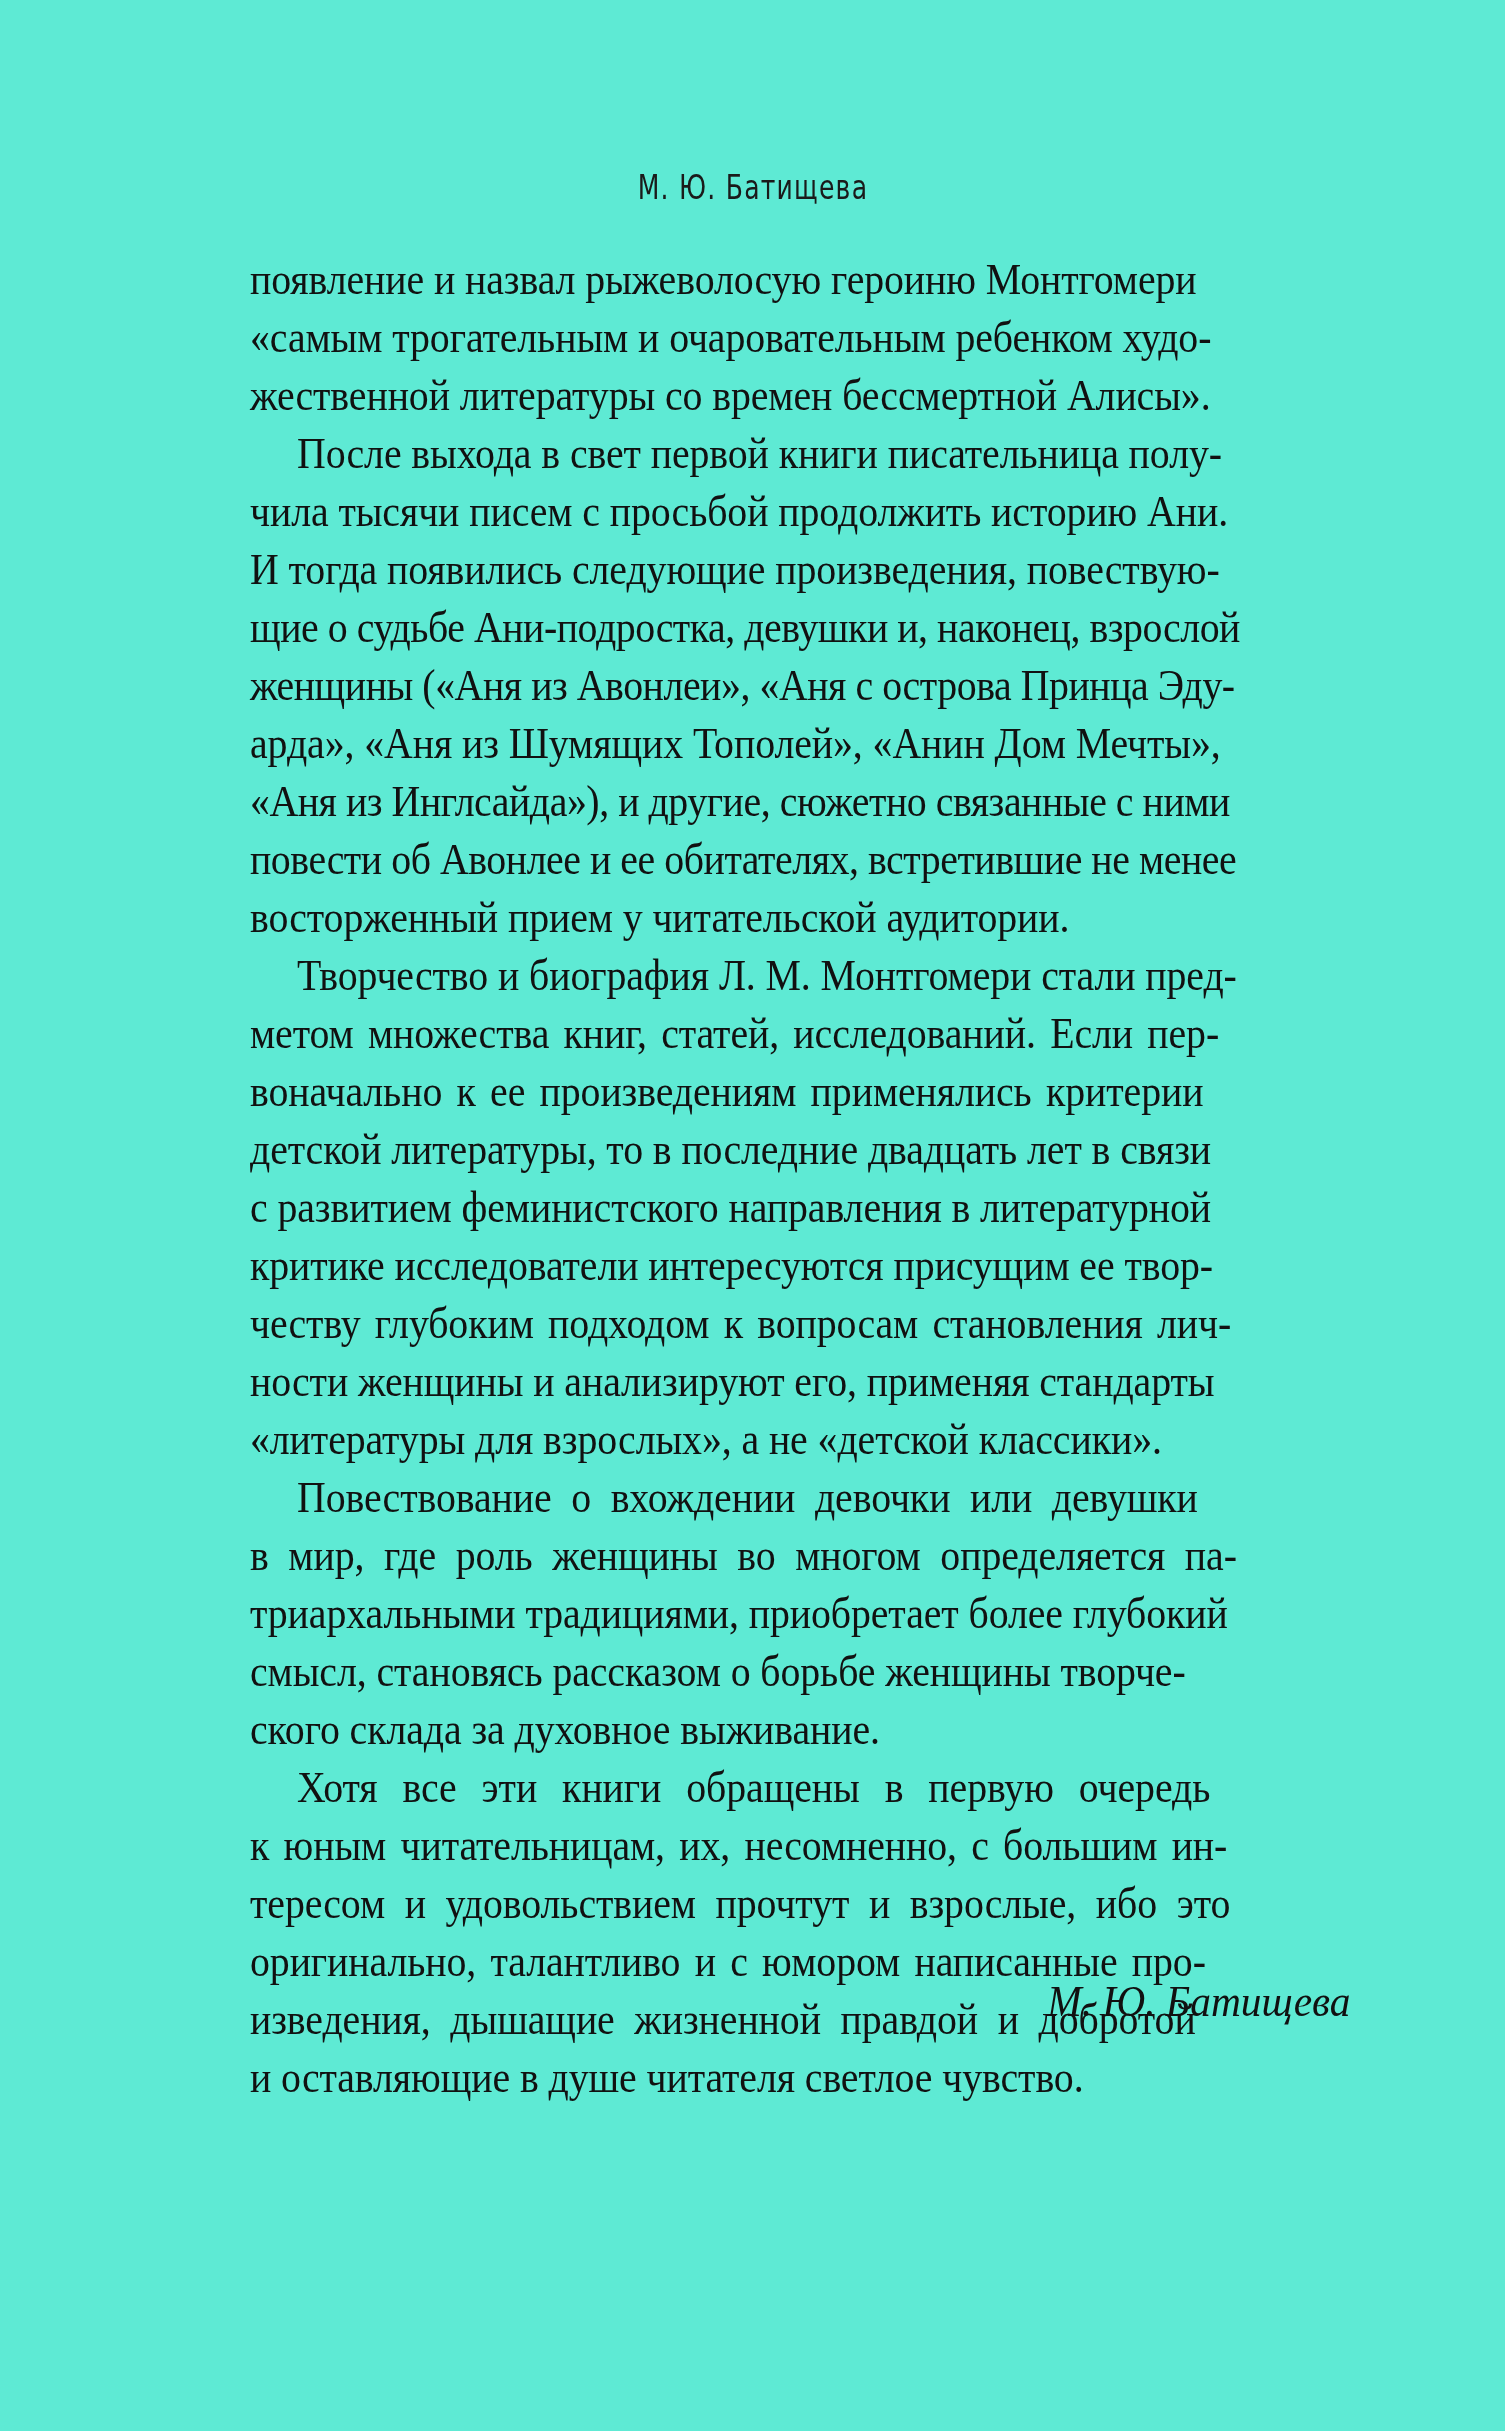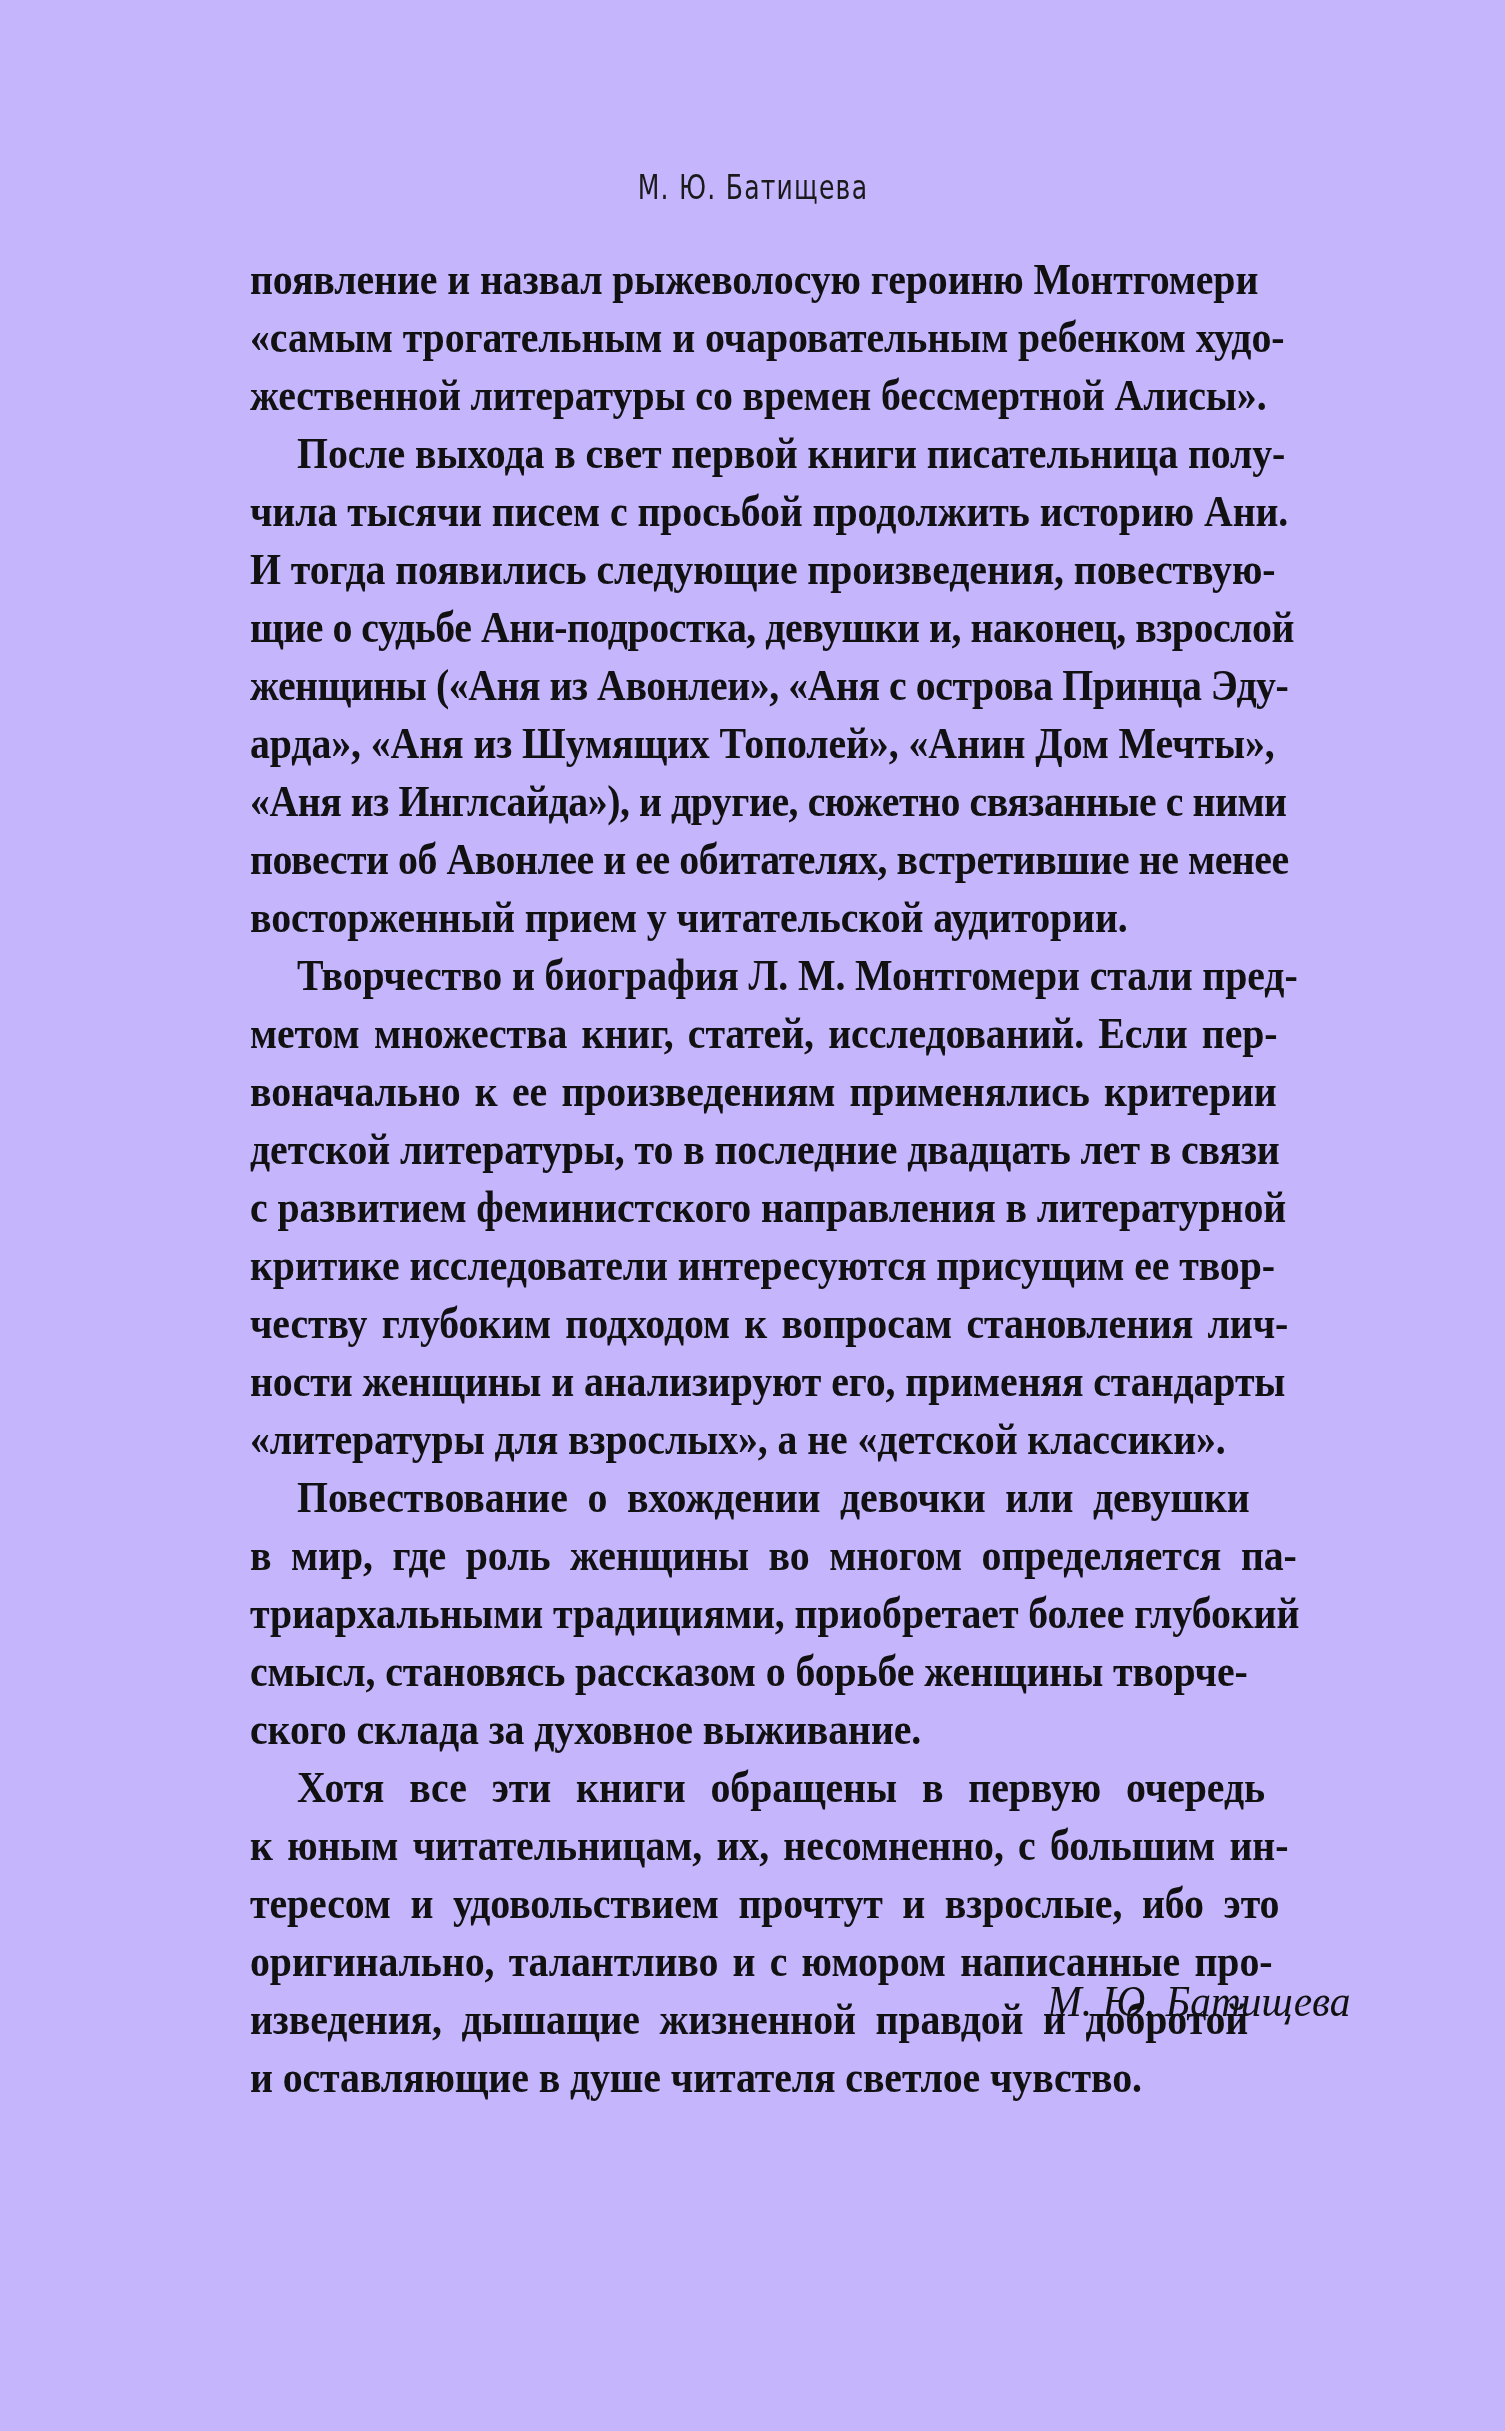--- a/index.html
+++ b/index.html
@@ -13,21 +13,21 @@
     height: 2432px;
     position: relative;
     font-family: "Liberation Serif", "DejaVu Serif", serif;
     color: #111111;
     overflow: hidden;
   }
 
   .page {
     position: absolute;
     inset: 0;
-    background: #c4b5fd;
+    background: #5eead4;
   }
 
   
   .running-head {
     position: absolute;
     top: 167px;
     left: 0;
     right: 0;
     text-align: center;
     font-family: "DejaVu Sans Condensed", "Liberation Sans Narrow", "Liberation Sans", sans-serif;
@@ -37,21 +37,20 @@
     color: #1a1a1a;
     transform: scaleX(0.82);
   }
 
   
   .textblock {
     position: absolute;
     left: 250px;
     top: 251px;
     width: 1100px;
-    font-weight: bold;
   }
 
   .line {
     font-size: 44px;
     line-height: 58px;
     white-space: nowrap;
     color: #111111;
     letter-spacing: -0.1px;
     transform: scaleX(0.905);
     transform-origin: left center;

